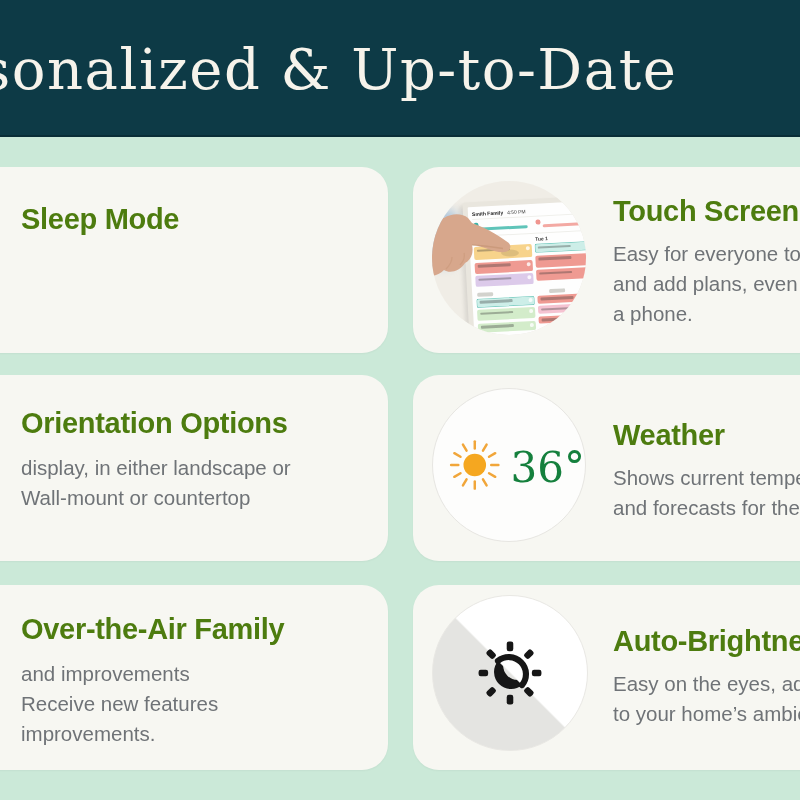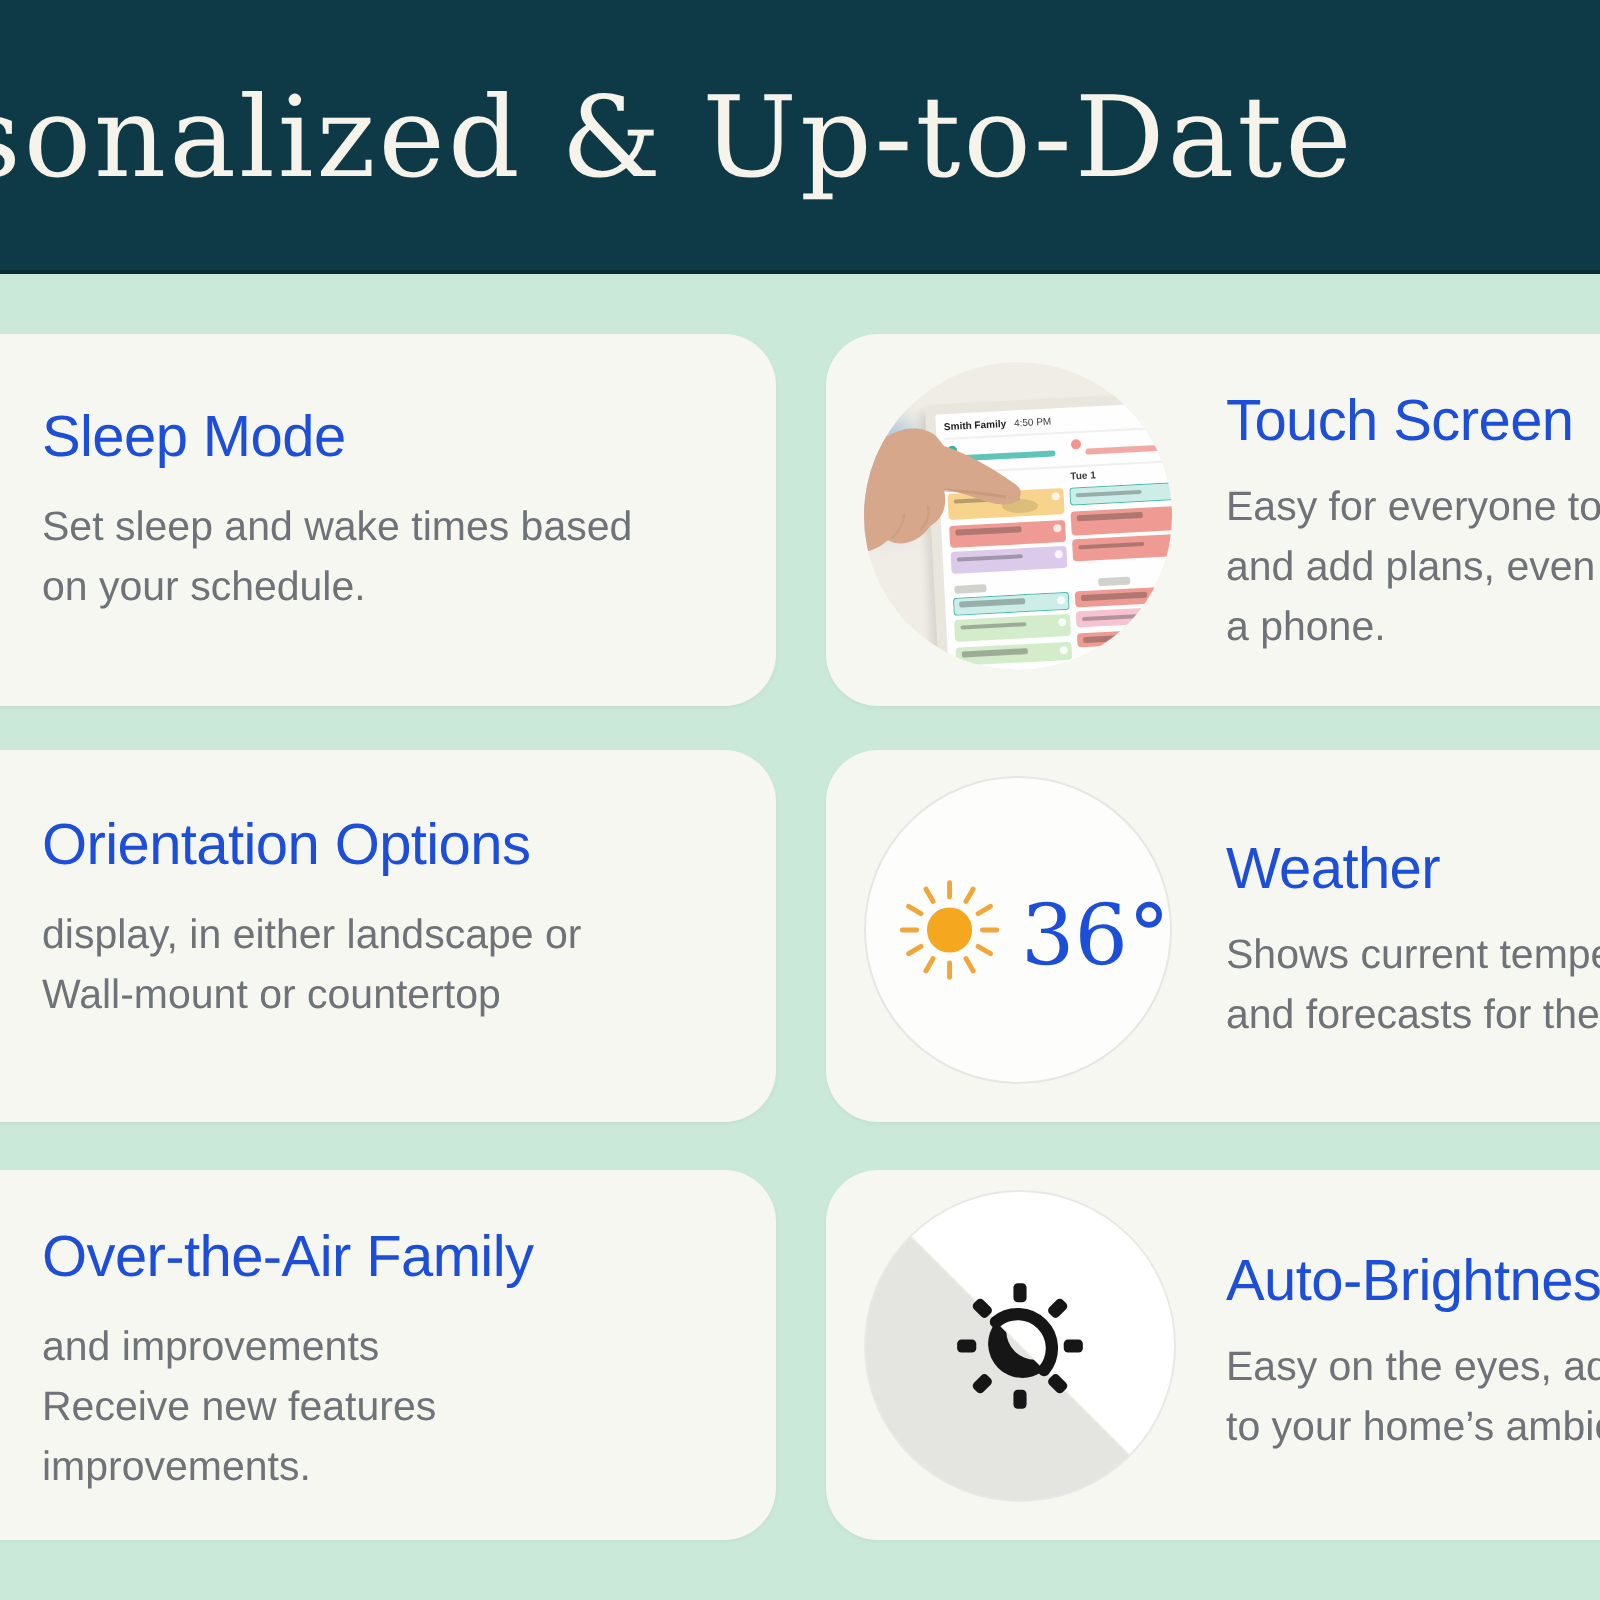--- a/index.html
+++ b/index.html
@@ -13,31 +13,31 @@
   .band h1{position:absolute;left:-118px;top:42px;margin:0;white-space:nowrap;
            font-family:"DejaVu Serif",serif;font-weight:normal;color:#f6f3eb;
            font-size:56px;line-height:1;letter-spacing:1.5px;}
 
   
   .card{position:absolute;background:#f7f7f2;border-radius:26px;
         box-shadow:0 1px 2px rgba(0,0,0,0.04);}
   .card.left{left:-40px;width:428px;}
   .card.right{left:413px;width:452px;}
   .inner{padding-right:24px;padding-left:61px;}
-  .card-title{margin:0;font-size:29px;font-weight:normal;color:#1d4ed8;letter-spacing:-0.3px;line-height:1.15;}
+  .card-title{margin:0;font-size:29px;font-weight:bold;color:#4d7c0f;letter-spacing:-0.3px;line-height:1.15;}
   .card-body{margin-top:13px;font-size:20.5px;line-height:30px;color:#6f7377;}
   .card-body div{white-space:nowrap;}
   .rtext{position:absolute;left:200px;width:420px;}
   .rtext .card-body{margin-top:11px;}
 
   
   .circle{position:absolute;left:19px;width:154px;height:154px;border-radius:50%;}
   .weather-circle{background:#fdfdfc;border:1px solid #e7e6e2;display:flex;align-items:center;
                   padding-left:13px;box-sizing:border-box;gap:7px;}
-  .temp-big{font-family:"DejaVu Serif",serif;font-size:42px;color:#1d4ed8;transform:translateY(2px);}
+  .temp-big{font-family:"DejaVu Serif",serif;font-size:42px;color:#15803d;transform:translateY(2px);}
   .auto-circle{background:linear-gradient(225deg,#ffffff 49.5%,#e4e4e1 50.2%);
                border:1px solid #e9e8e4;display:flex;align-items:center;justify-content:center;}
 
   
   .photo-circle{overflow:hidden;background:#f0ede6;}
   .ph-blue{position:absolute;left:-10px;top:28px;width:40px;height:58px;background:#b2c9dd;
            filter:blur(5px);border-radius:40%;}
   .ph-device{position:absolute;left:34px;top:18px;width:132px;height:142px;background:#e9e6de;
              border-radius:3px;transform:rotate(-3deg);box-shadow:-3px 3px 4px rgba(0,0,0,0.10);
              padding:5px 0 0 5px;box-sizing:border-box;}
@@ -83,24 +83,20 @@
 
 <div class="page">
 
   <header class="band">
     <h1>Personalized &amp; Up-to-Date</h1>
   </header>
 
   <section class="card left" id="card-sleep" style="top:167px;height:186px;">
     <div class="inner">
       <h2 class="card-title">Sleep Mode</h2>
-      <div class="card-body">
-        <div>Set sleep and wake times based</div>
-        <div>on your schedule.</div>
-      </div>
     </div>
   </section>
 
   <section class="card right" style="top:167px;height:186px;">
     <div class="circle photo-circle" style="top:14px;">
       <div class="ph-blue"></div>
       <div class="ph-device">
         <div class="ph-screen">
           <div class="cal-head">
             <span class="cal-fam">Smith Family</span>

